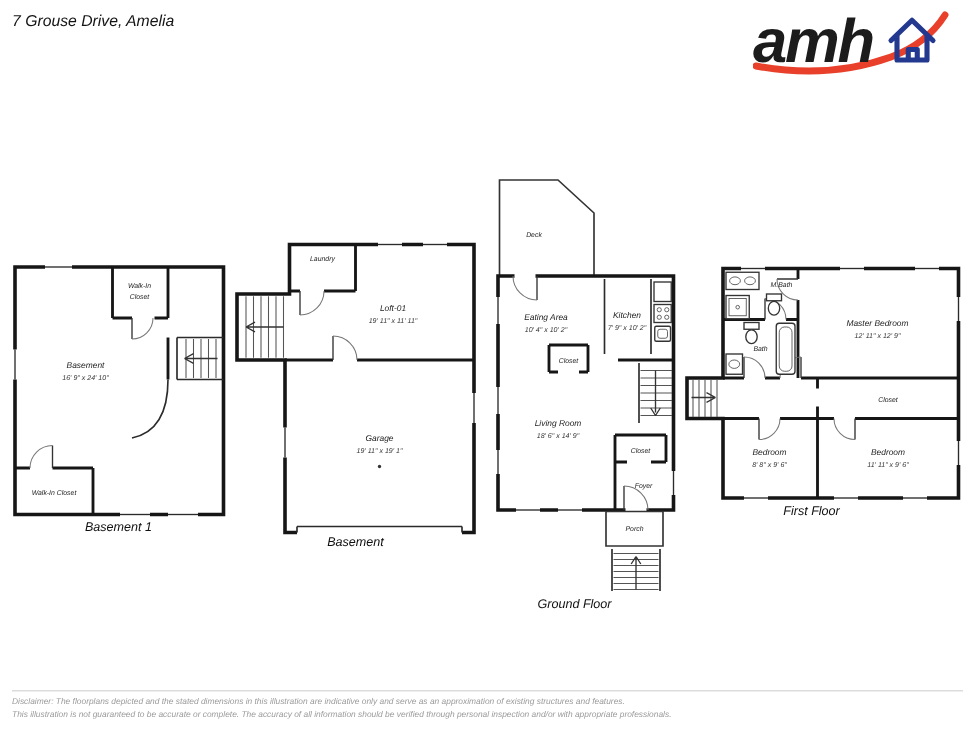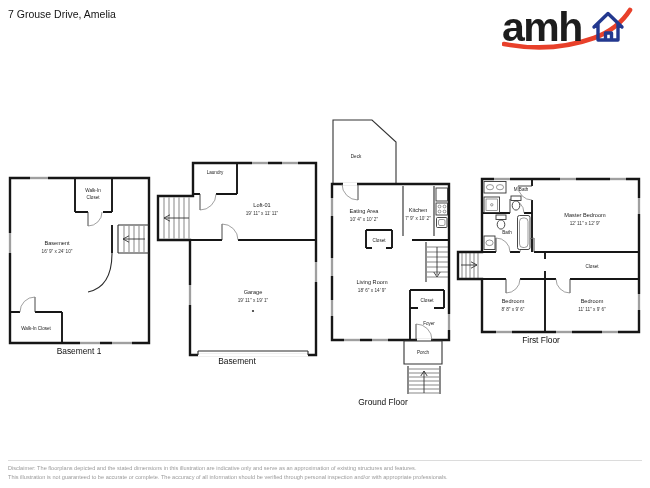--- a/index.html
+++ b/index.html
@@ -1,16 +1,16 @@
 <!DOCTYPE html>
 <html><head>
 <meta charset="utf-8">
 <style>
   html,body{margin:0;padding:0;background:#fff;}
-  .canvas{position:relative;width:650px;height:488px;background:#fff;font-family:"Liberation Sans",sans-serif;overflow:hidden;}
+  .canvas{position:relative;width:650px;height:488px;background:#fff;font-family:"Liberation Sans",sans-serif;overflow:hidden;font-style:italic;}
   .address{position:absolute;left:8px;top:8px;font-size:10.5px;color:#141414;}
   .logo-svg{position:absolute;top:6px;right:10px;}
   .plans-svg{position:absolute;left:0;top:0;}
   .footer{position:absolute;left:8px;right:8px;bottom:7px;border-top:1px solid #dcdcdc;padding-top:3px;font-size:5.6px;line-height:1.5;color:#9b9b9b;}
   .wout{fill:#fff;stroke:#161616;stroke-width:2.4;}
   .wall{fill:none;stroke:#161616;stroke-width:1.9;}
   .thin{fill:none;stroke:#2b2b2b;stroke-width:1.1;}
   .deckp{fill:#fff;stroke:#333;stroke-width:1.1;}
   .fix{fill:#fff;stroke:#333;stroke-width:0.9;}
   .fix2{fill:none;stroke:#555;stroke-width:0.6;}

